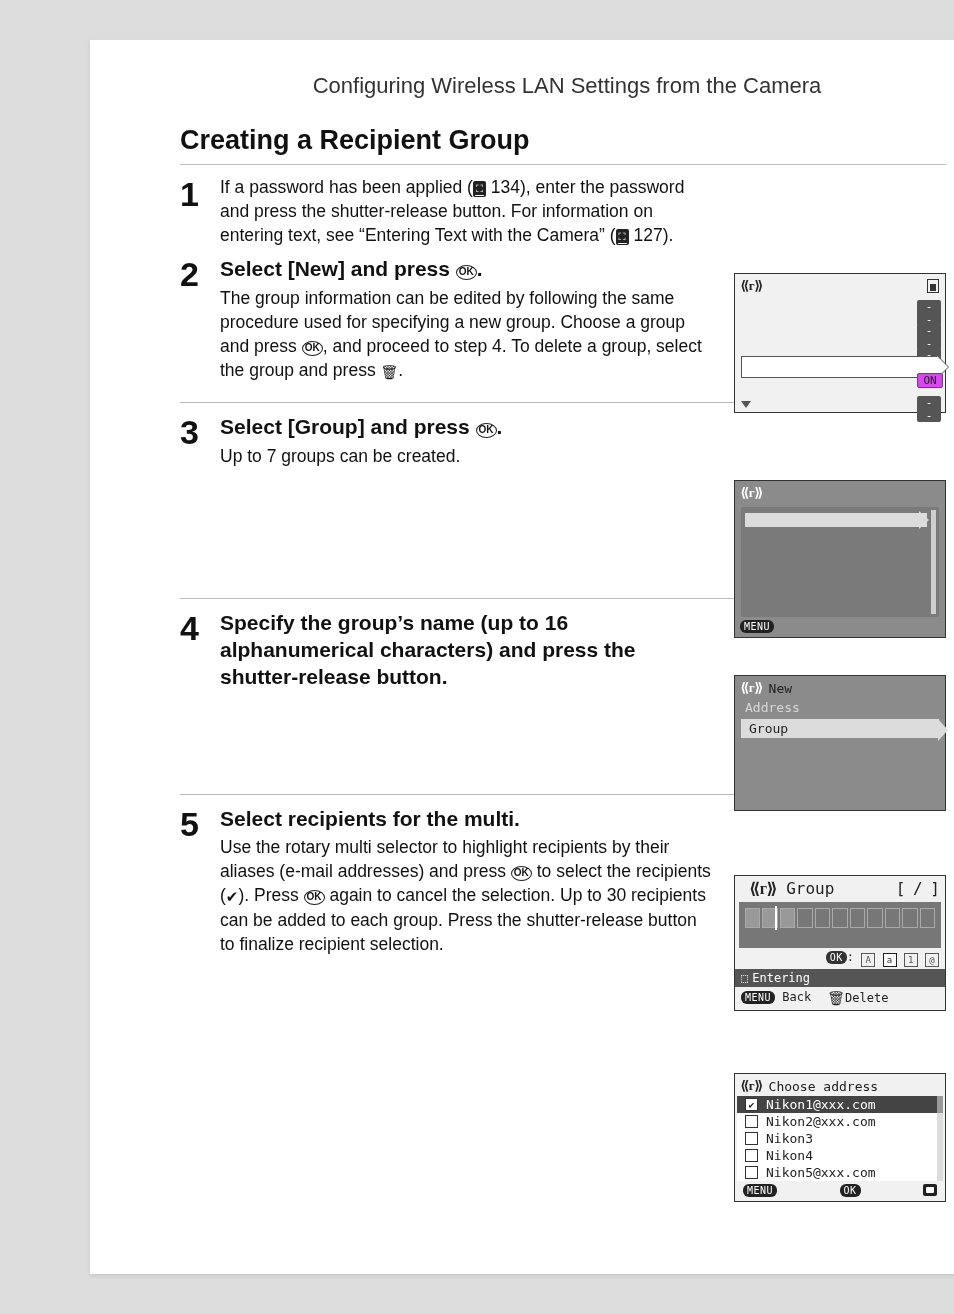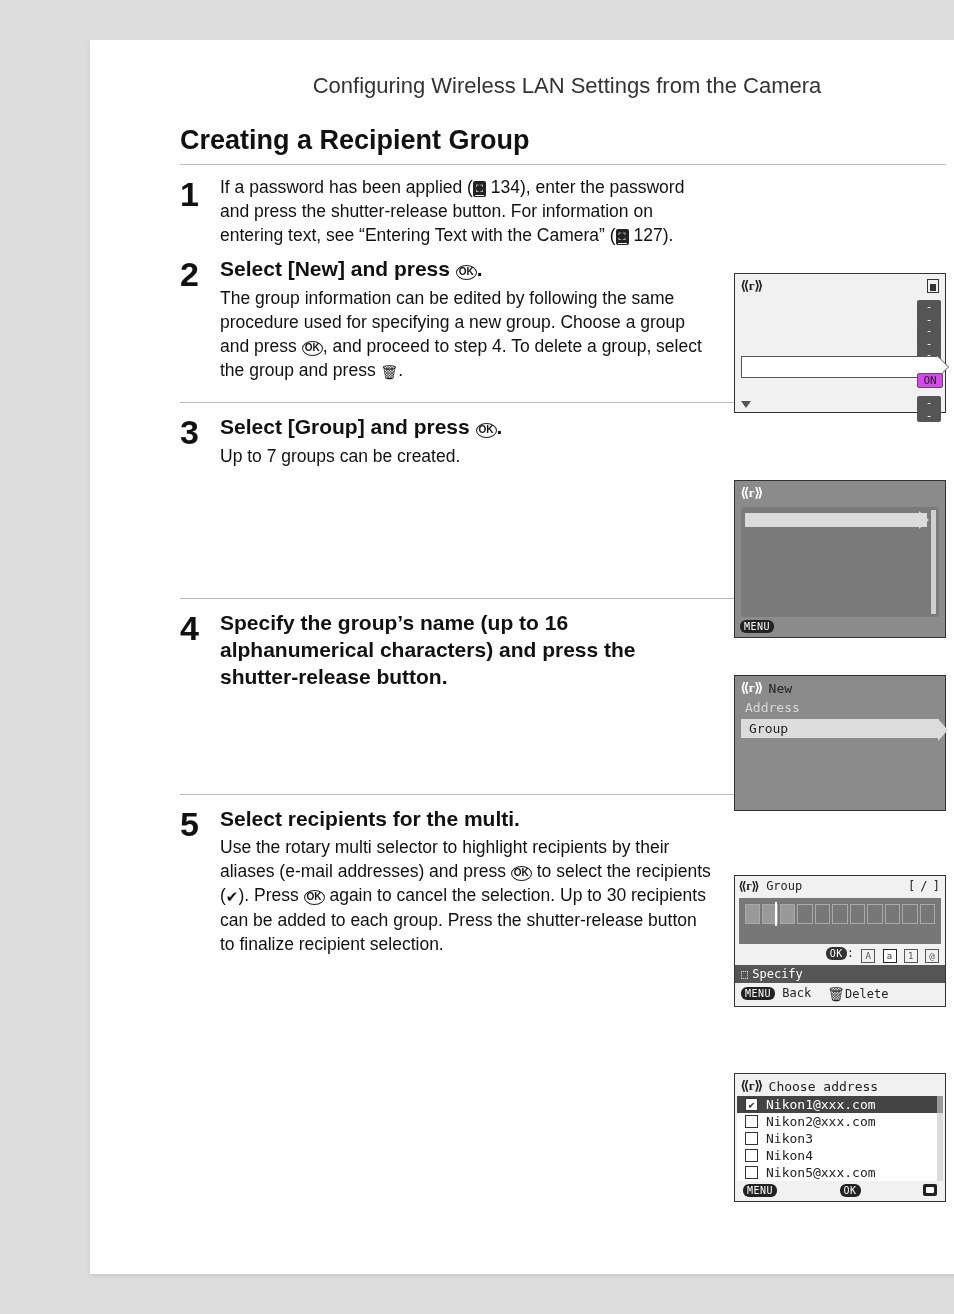--- a/index.html
+++ b/index.html
@@ -234,22 +234,22 @@
   .lcd3 .group-sel::after{
     content:""; position:absolute; right:-9px; top:0; bottom:0;
     width:0;
     border-left:10px solid #dcdcdc;
     border-top:11px solid transparent;
     border-bottom:11px solid transparent;
   }
   .lcd3 .gap { height:70px;}
 
   .lcd4 .grp-hdr{
-    padding:3px 6px 2px 4px;
-    display:flex; justify-content:space-between; font-size:12px;
+    padding:3px 6px 2px 15px;
+    display:flex; justify-content:space-between; font-size:16px;
   }
   .lcd4 .entry{
     height:46px; background:#777; margin:2px 4px 0 4px;
     position:relative;
   }
   .lcd4 .entry .cells{
     position:absolute; left:6px; top:6px; right:6px;
     display:flex; gap:2px;
   }
   .lcd4 .entry .cells span{
@@ -424,21 +424,21 @@
       </div>
       <div class="kbrow">
         <span class="pill" style="background:#333">OK</span><span style="font-size:12px;color:#333">: </span>
         <span style="display:inline-block;width:12px;height:12px;border:1px solid #555;vertical-align:-2px;font-size:9px;line-height:12px;text-align:center;color:#555">A</span>
         <span style="display:inline-block;width:12px;height:12px;border:1px solid #222;background:#fff;vertical-align:-2px;font-size:9px;line-height:12px;text-align:center">a</span>
         <span style="display:inline-block;width:12px;height:12px;border:1px solid #555;vertical-align:-2px;font-size:9px;line-height:12px;text-align:center;color:#555">1</span>
         <span style="display:inline-block;width:12px;height:12px;border:1px solid #555;vertical-align:-2px;font-size:9px;line-height:12px;text-align:center;color:#555">@</span>
       </div>
       <div class="confirm">
           <span>⬚</span>
-          <span>Specify</span>
+          <span>Entering</span>
         </div>
       <div class="f2">
         <span><span class="pill">MENU</span> <span>Back</span></span>
         <span><span class="icon-trash">🗑</span><span>Delete</span></span>
       </div>
     </div>
 
     <div class="lcd lcd5" style="top:1033px">
       <div class="hdr">
           <span class="ant">⟪ᴦ⟫</span>

